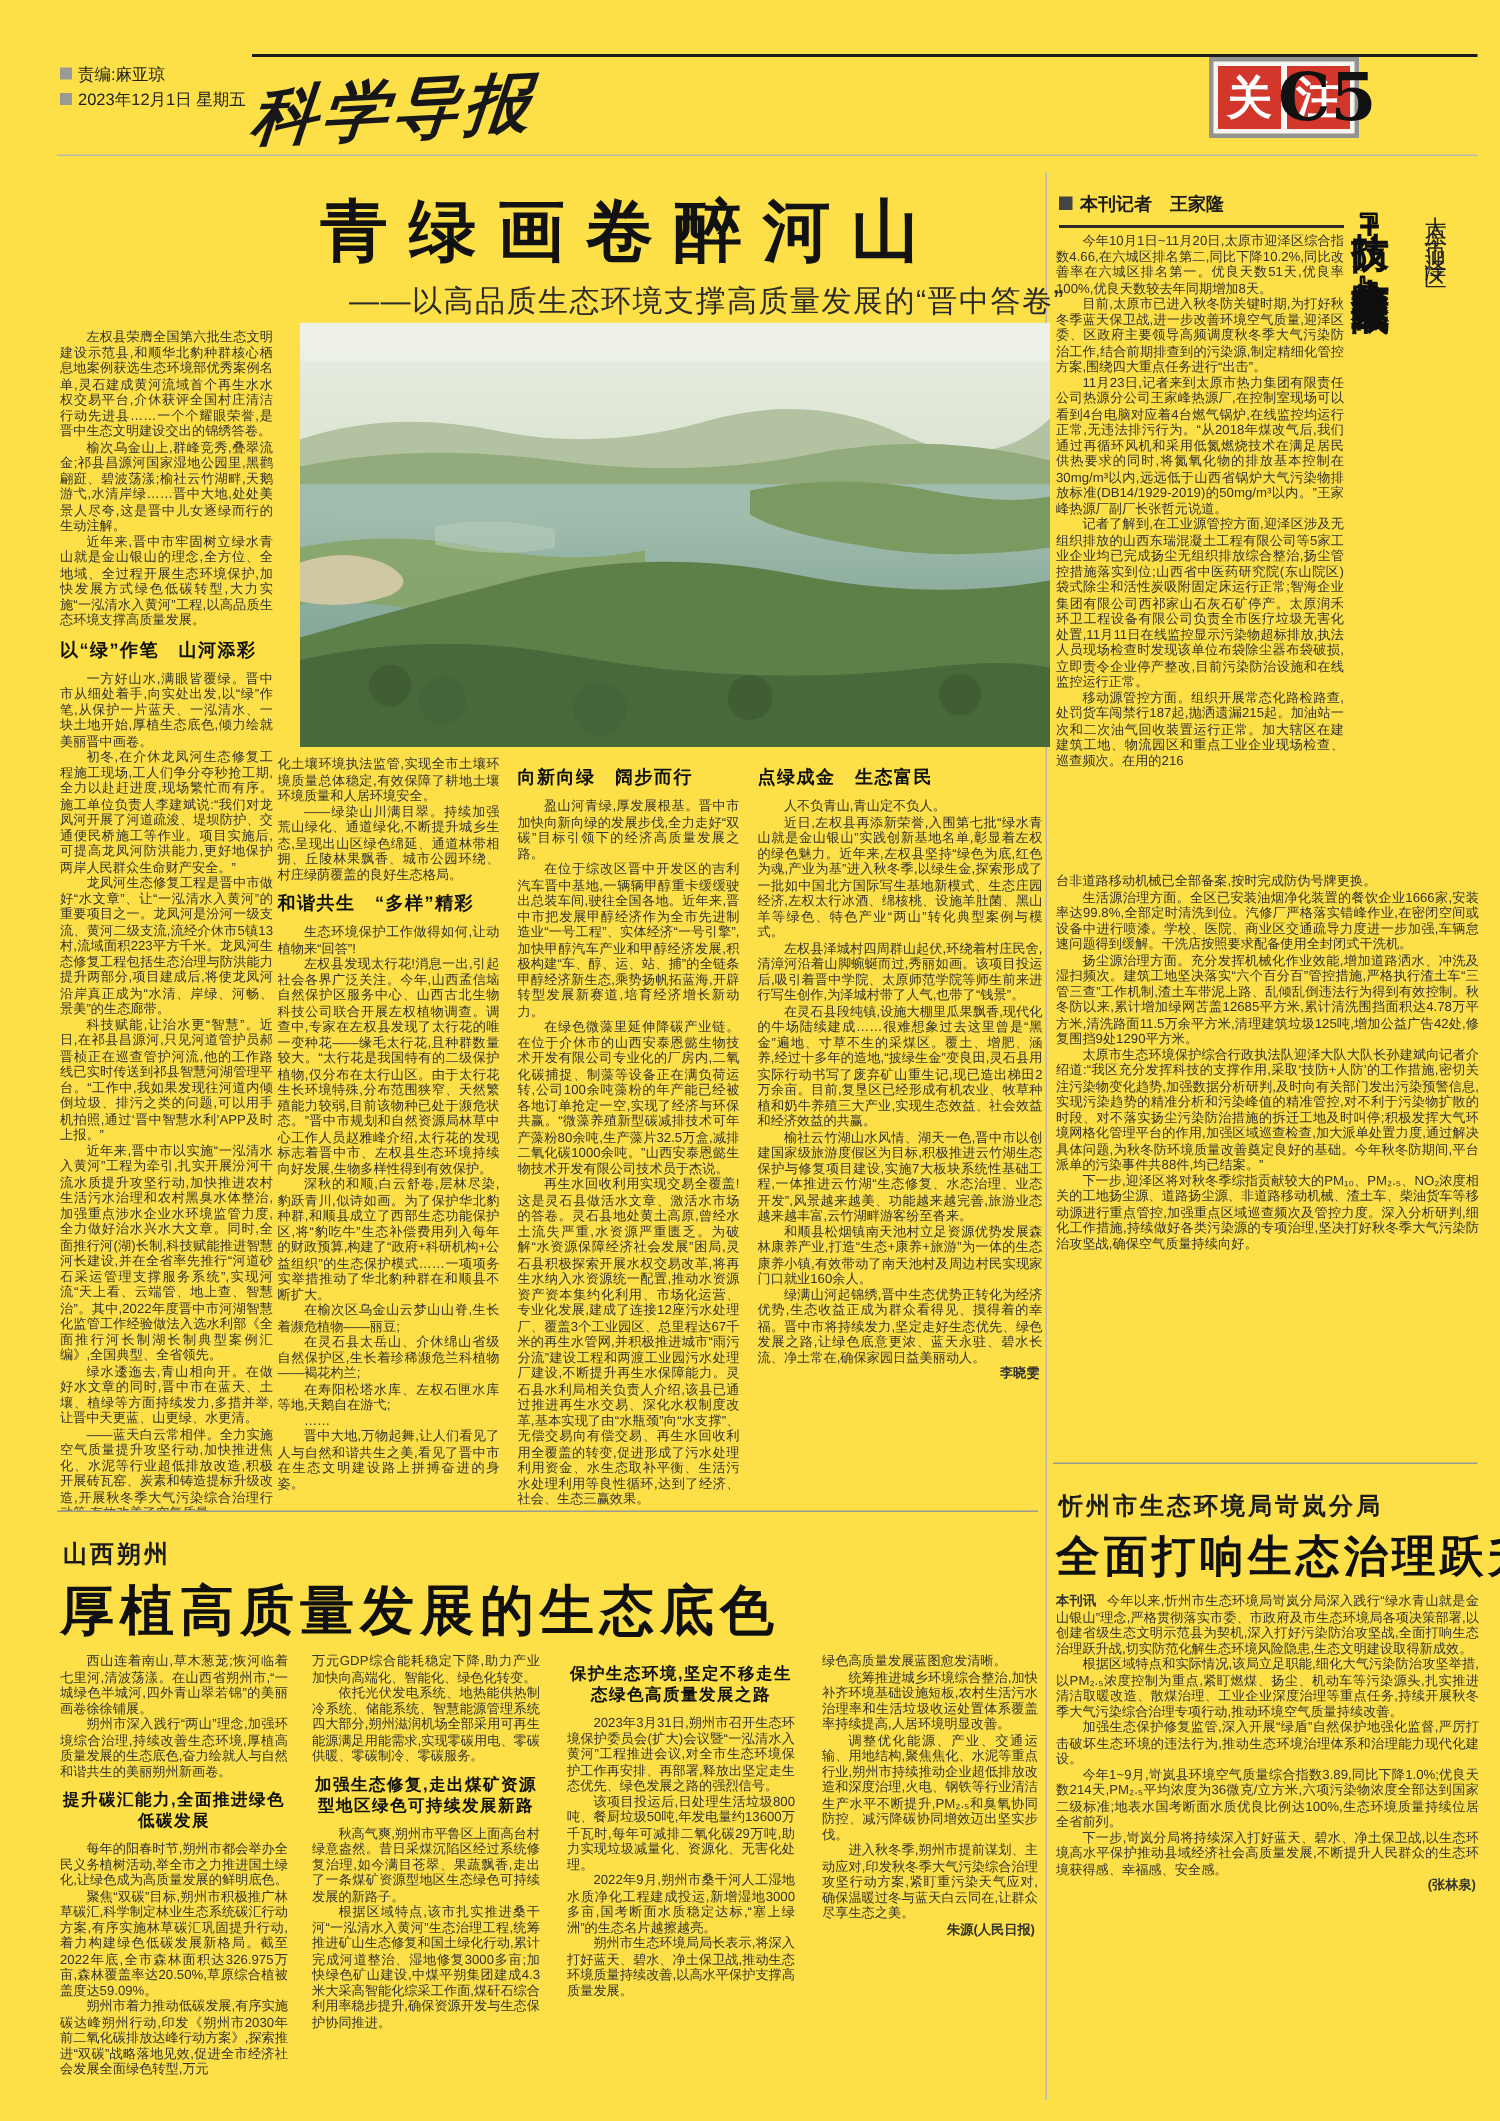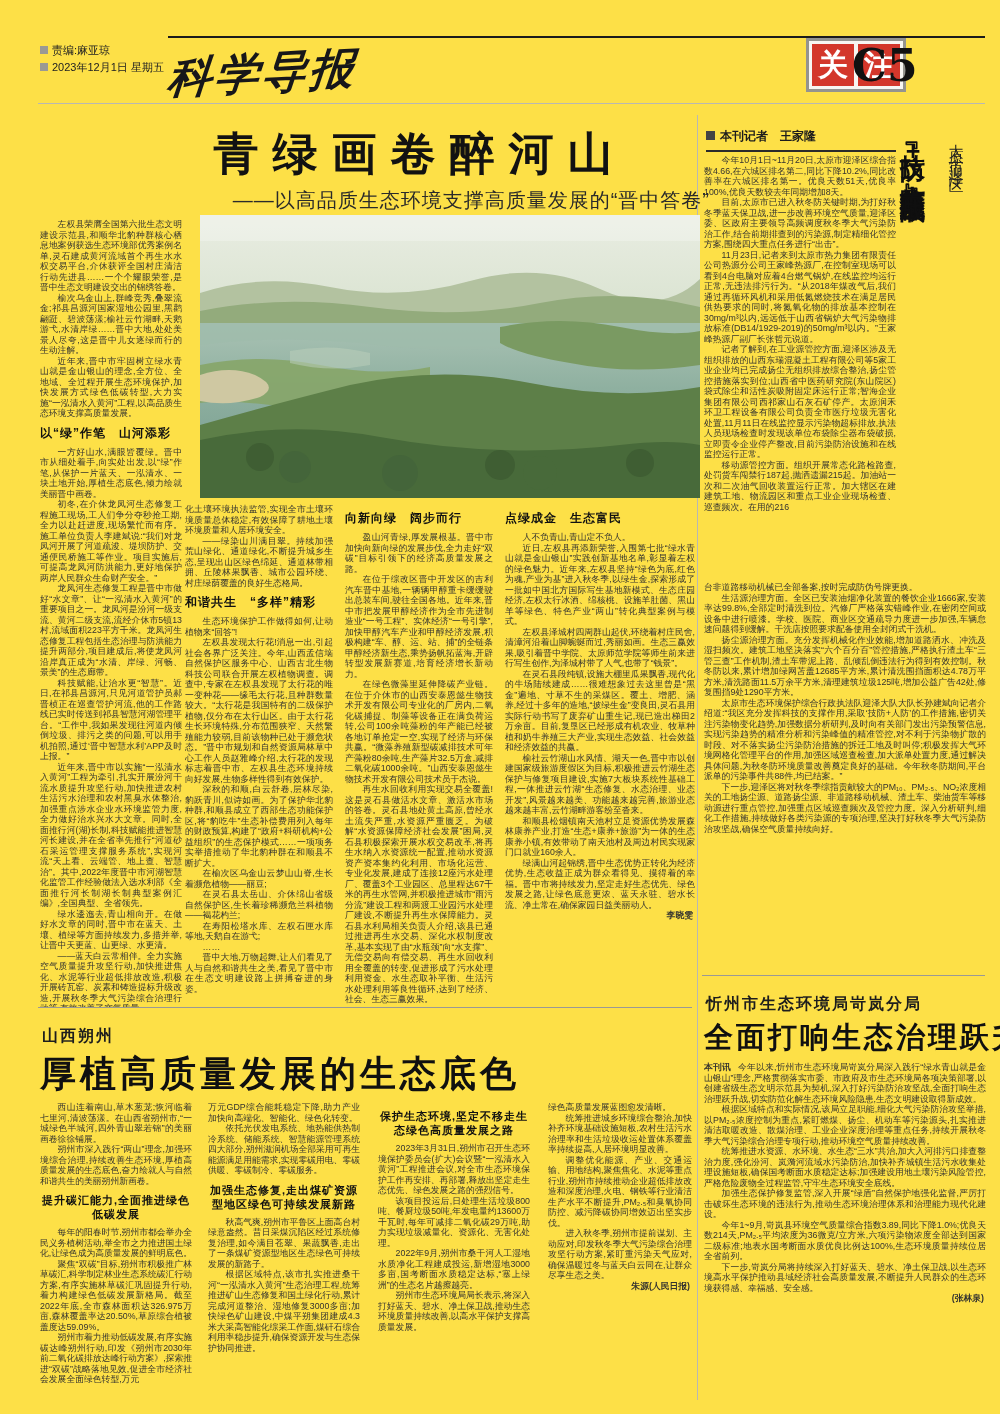--- a/index.html
+++ b/index.html
@@ -130,21 +130,21 @@
         <div class="it it-h">向新向绿　阔步而行</div>
         <div class="it it-p">盈山河青绿,厚发展根基。晋中市加快向新向绿的发展步伐,全力走好“双碳”目标引领下的经济高质量发展之路。</div>
         <div class="it it-p">在位于综改区晋中开发区的吉利汽车晋中基地,一辆辆甲醇重卡缓缓驶出总装车间,驶往全国各地。近年来,晋中市把发展甲醇经济作为全市先进制造业“一号工程”、实体经济“一号引擎”,加快甲醇汽车产业和甲醇经济发展,积极构建“车、醇、运、站、捕”的全链条甲醇经济新生态,乘势扬帆拓蓝海,开辟转型发展新赛道,培育经济增长新动力。</div>
         <div class="it it-p">在绿色微藻里延伸降碳产业链。在位于介休市的山西安泰恩懿生物技术开发有限公司专业化的厂房内,二氧化碳捕捉、制藻等设备正在满负荷运转,公司100余吨藻粉的年产能已经被各地订单抢定一空,实现了经济与环保共赢。“微藻养殖新型碳减排技术可年产藻粉80余吨,生产藻片32.5万盒,减排二氧化碳1000余吨。”山西安泰恩懿生物技术开发有限公司技术员于杰说。</div>
         <div class="it it-p">再生水回收利用实现交易全覆盖!这是灵石县做活水文章、激活水市场的答卷。灵石县地处黄土高原,曾经水土流失严重,水资源严重匮乏。为破解“水资源保障经济社会发展”困局,灵石县积极探索开展水权交易改革,将再生水纳入水资源统一配置,推动水资源资产资本集约化利用、市场化运营、专业化发展,建成了连接12座污水处理厂、覆盖3个工业园区、总里程达67千米的再生水管网,并积极推进城市“雨污分流”建设工程和两渡工业园污水处理厂建设,不断提升再生水保障能力。灵石县水利局相关负责人介绍,该县已通过推进再生水交易、深化水权制度改革,基本实现了由“水瓶颈”向“水支撑”、无偿交易向有偿交易、再生水回收利用全覆盖的转变,促进形成了污水处理利用资金、水生态取补平衡、生活污水处理利用等良性循环,达到了经济、社会、生态三赢效果。</div>
       </div>
     <div class="abs col" style="left:505px;top:504px;width:190px;height:503px;">
         <div class="it it-h">点绿成金　生态富民</div>
         <div class="it it-p">人不负青山,青山定不负人。</div>
         <div class="it it-p">近日,左权县再添新荣誉,入围第七批“绿水青山就是金山银山”实践创新基地名单,彰显着左权的绿色魅力。近年来,左权县坚持“绿色为底,红色为魂,产业为基”进入秋冬季,以绿生金,探索形成了一批如中国北方国际写生基地新模式、生态庄园经济,左权太行冰酒、绵核桃、设施羊肚菌、黑山羊等绿色、特色产业“两山”转化典型案例与模式。</div>
-        <div class="it it-p">左权县泽城村四周群山起伏,环绕着村庄民舍,清漳河沿着山脚蜿蜒而过,秀丽如画。生态三赢效果,吸引着晋中学院、太原师范学院等师生前来进行写生创作,为泽城村带了人气,也带了“钱景”。</div>
+        <div class="it it-p">左权县泽城村四周群山起伏,环绕着村庄民舍,清漳河沿着山脚蜿蜒而过,秀丽如画。该项目投运后,吸引着晋中学院、太原师范学院等师生前来进行写生创作,为泽城村带了人气,也带了“钱景”。</div>
         <div class="it it-p">在灵石县段纯镇,设施大棚里瓜果飘香,现代化的牛场陆续建成……很难想象过去这里曾是“黑金”遍地、寸草不生的采煤区。覆土、增肥、涵养,经过十多年的造地,“披绿生金”变良田,灵石县用实际行动书写了废弃矿山重生记,现已造出梯田2万余亩。目前,复垦区已经形成有机农业、牧草种植和奶牛养殖三大产业,实现生态效益、社会效益和经济效益的共赢。</div>
         <div class="it it-p">榆社云竹湖山水风情、湖天一色,晋中市以创建国家级旅游度假区为目标,积极推进云竹湖生态保护与修复项目建设,实施7大板块系统性基础工程,一体推进云竹湖“生态修复、水态治理、业态开发”,风景越来越美、功能越来越完善,旅游业态越来越丰富,云竹湖畔游客纷至沓来。</div>
         <div class="it it-p">和顺县松烟镇南天池村立足资源优势发展森林康养产业,打造“生态+康养+旅游”为一体的生态康养小镇,有效带动了南天池村及周边村民实现家门口就业160余人。</div>
         <div class="it it-p">绿满山河起锦绣,晋中生态优势正转化为经济优势,生态收益正成为群众看得见、摸得着的幸福。晋中市将持续发力,坚定走好生态优先、绿色发展之路,让绿色底意更浓、蓝天永驻、碧水长流、净土常在,确保家园日益美丽动人。</div>
         <div class="it it-sign">李晓雯</div>
       </div>
   </div>
 
   <div>
     <div class="abs byline" style="left:706px;top:128px;width:190px;"><span class="sq"></span><span>本刊记者　王家隆</span></div>
@@ -199,21 +199,20 @@
         <div class="it it-sign">朱源(人民日报)</div>
       </div>
   </div>
 
   <div class="br-art">
     <div class="abs kicker" style="left:706px;top:994px;">忻州市生态环境局岢岚分局</div>
     <div class="abs br-headline" style="left:704px;top:1018px;width:282px;">全面打响生态治理跃升战</div>
     <div class="abs col" style="left:704px;top:1062px;width:282px;height:338px;">
         <div class="it it-lead"><b>本刊讯</b>今年以来,忻州市生态环境局岢岚分局深入践行“绿水青山就是金山银山”理念,严格贯彻落实市委、市政府及市生态环境局各项决策部署,以创建省级生态文明示范县为契机,深入打好污染防治攻坚战,全面打响生态治理跃升战,切实防范化解生态环境风险隐患,生态文明建设取得新成效。</div>
         <div class="it it-p">根据区域特点和实际情况,该局立足职能,细化大气污染防治攻坚举措,以PM₂.₅浓度控制为重点,紧盯燃煤、扬尘、机动车等污染源头,扎实推进清洁取暖改造、散煤治理、工业企业深度治理等重点任务,持续开展秋冬季大气污染综合治理专项行动,推动环境空气质量持续改善。</div>
-        <div class="it it-p">统筹推进水资源、水环境、水生态“三水”共治,加大入河排污口排查整治力度,强化汾河、岚漪河流域水污染防治,加快补齐城镇生活污水收集处理设施短板,确保国考断面水质稳定达标;加强建设用地土壤污染风险管控,严格危险废物全过程监管,守牢生态环境安全底线。</div>
         <div class="it it-p">加强生态保护修复监管,深入开展“绿盾”自然保护地强化监督,严厉打击破坏生态环境的违法行为,推动生态环境治理体系和治理能力现代化建设。</div>
         <div class="it it-p">今年1~9月,岢岚县环境空气质量综合指数3.89,同比下降1.0%;优良天数214天,PM₂.₅平均浓度为36微克/立方米,六项污染物浓度全部达到国家二级标准;地表水国考断面水质优良比例达100%,生态环境质量持续位居全省前列。</div>
         <div class="it it-p">下一步,岢岚分局将持续深入打好蓝天、碧水、净土保卫战,以生态环境高水平保护推动县域经济社会高质量发展,不断提升人民群众的生态环境获得感、幸福感、安全感。</div>
         <div class="it it-sign">(张林泉)</div>
       </div>
   </div>
 
 </div>
 
 </body></html>

